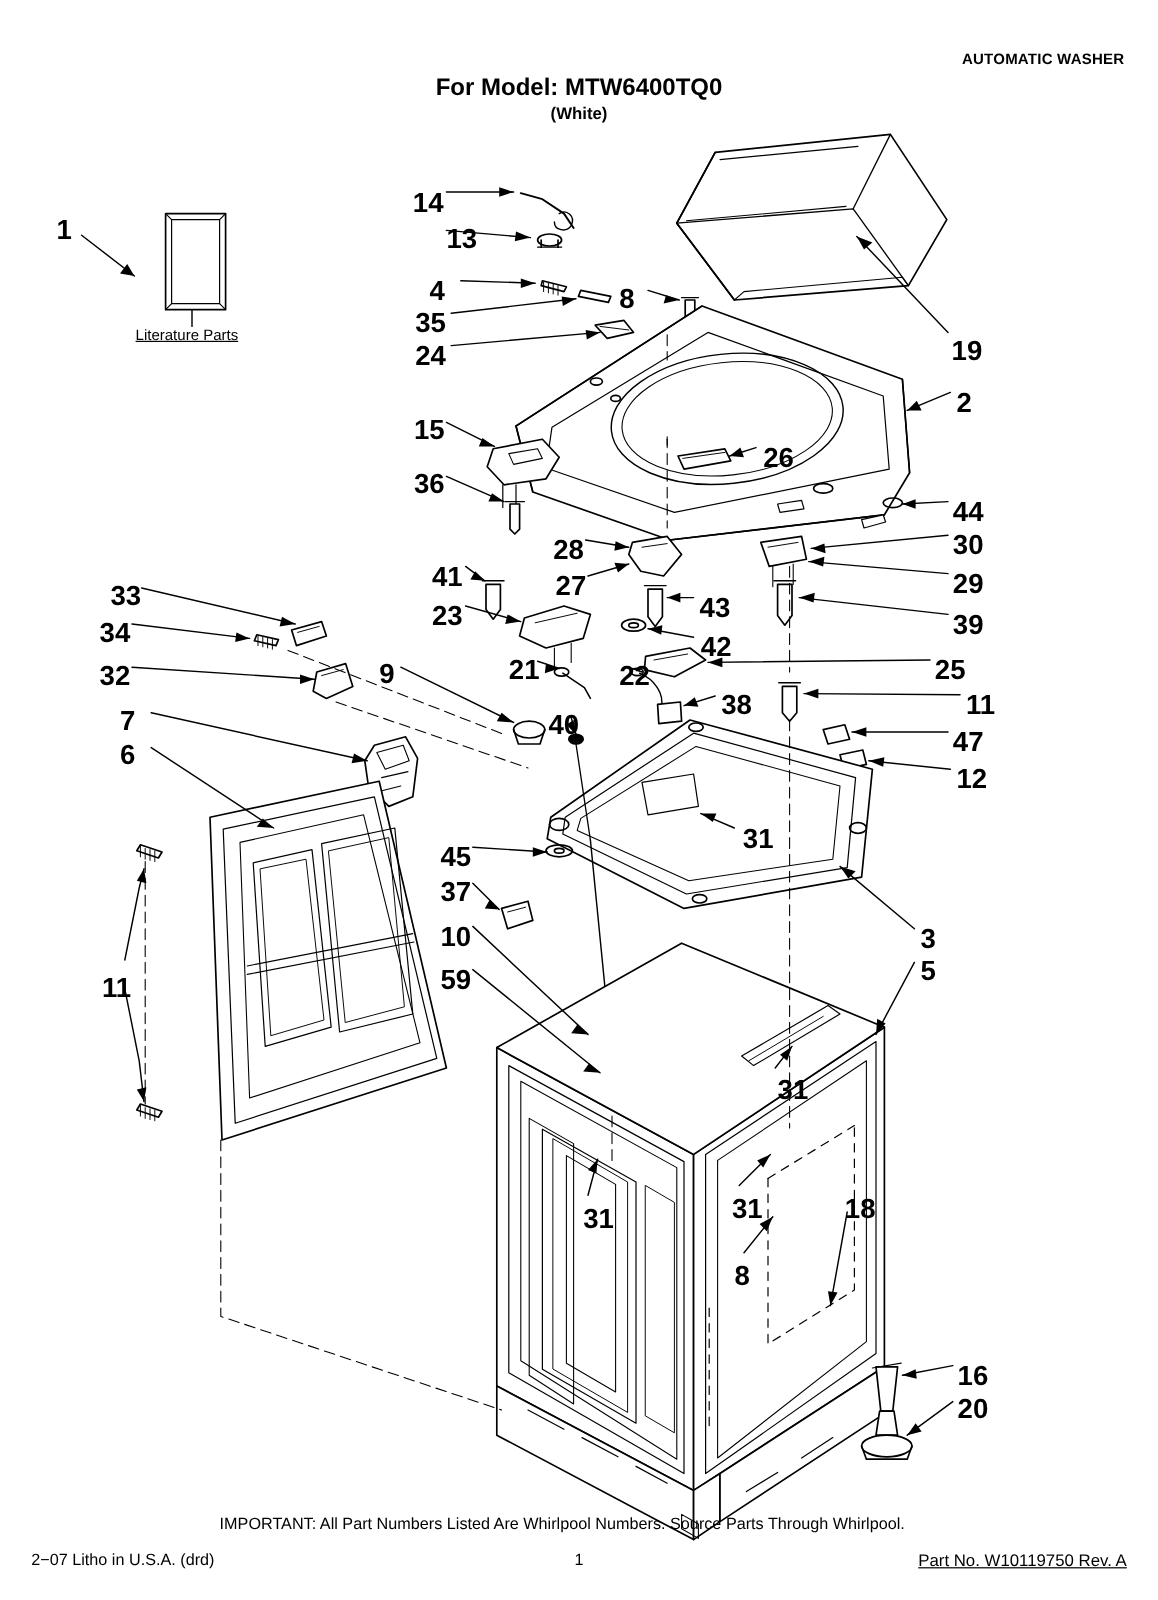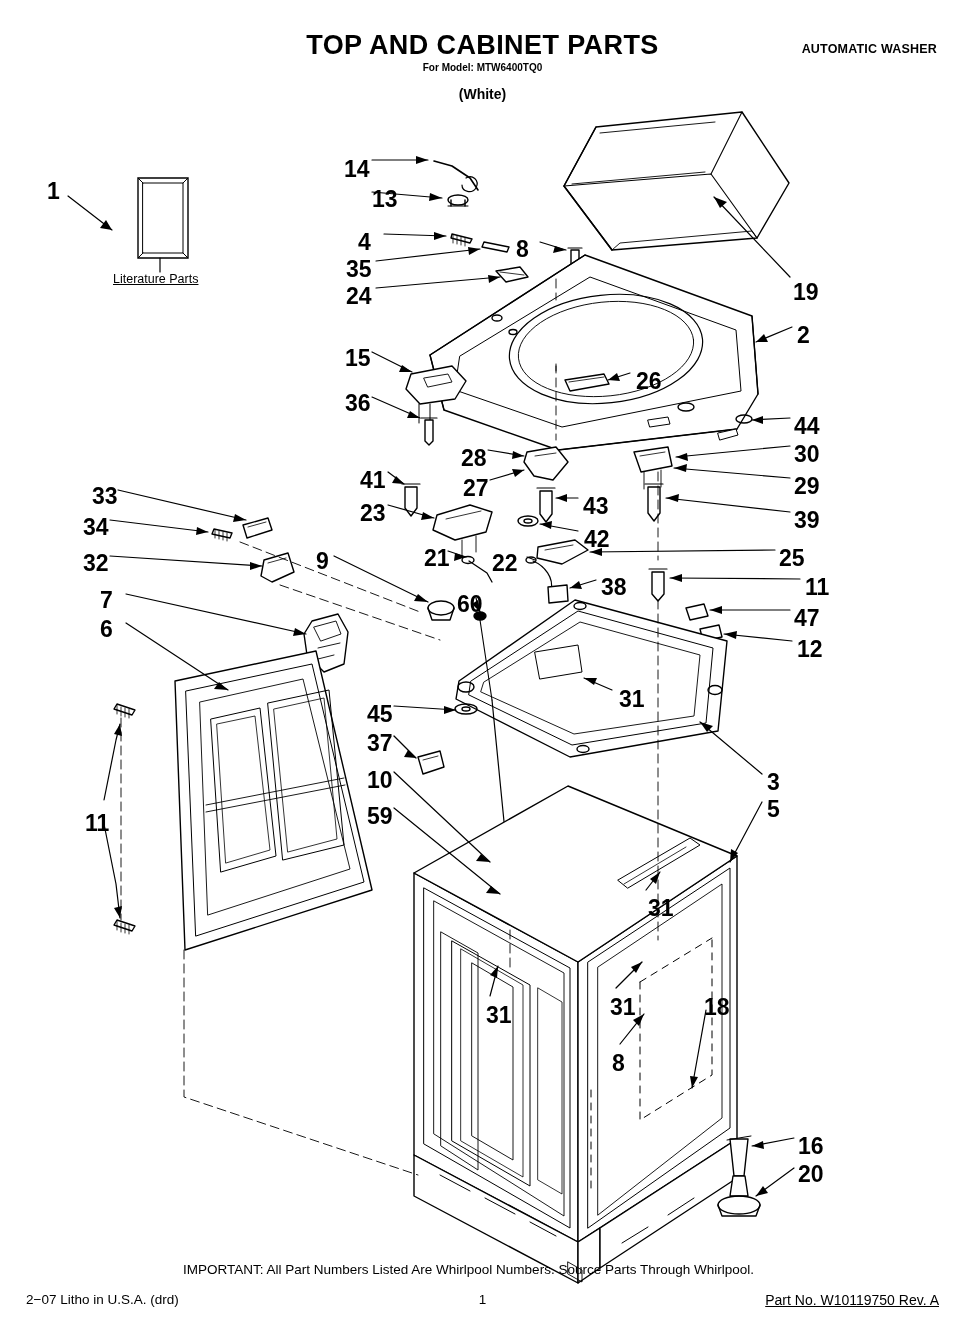--- a/index.html
+++ b/index.html
@@ -63,21 +63,21 @@
     font-size: 27px;
     font-weight: bold;
     letter-spacing: 0.4px;
   }
   .title-model {
     position: absolute;
     left: 0;
     top: 62px;
     width: 965px;
     text-align: center;
-    font-size: 10px;
+    font-size: 20px;
     font-weight: bold;
   }
   .title-color {
     position: absolute;
     left: 0;
     top: 86px;
     width: 965px;
     text-align: center;
     font-size: 14px;
     font-weight: bold;
@@ -147,21 +147,20 @@
     height: 1333px;
   }
   #artwork svg { display: block; }
 </style>
 </head>
 <body>
 
 <div id="page">
 
 
-  <div class="title-main">TOP AND CABINET PARTS</div>
   <div class="title-model">For Model: MTW6400TQ0</div>
   <div class="title-color">(White)</div>
   <div class="title-right">AUTOMATIC WASHER</div>
 
   <div id="artwork">
     <svg width="965" height="1333" viewBox="0 0 965 1333" aria-hidden="true">
       <g fill="none" stroke="#000" stroke-width="1.4" stroke-linejoin="round" stroke-linecap="round">
 
         <g>
           <path d="M138 178 L188 178 L188 258 L138 258 Z" fill="#fff"></path>
@@ -578,30 +577,30 @@
   <div class="callout" style="left:461px; top:447px;">28</div>
   <div class="callout" style="left:794px; top:475px;">29</div>
   <div class="callout" style="left:360px; top:469px;">41</div>
   <div class="callout" style="left:463px; top:477px;">27</div>
   <div class="callout" style="left:360px; top:502px;">23</div>
   <div class="callout" style="left:583px; top:495px;">43</div>
   <div class="callout" style="left:794px; top:509px;">39</div>
   <div class="callout" style="left:584px; top:528px;">42</div>
   <div class="callout" style="left:316px; top:550px;">9</div>
   <div class="callout" style="left:424px; top:547px;">21</div>
-  <div class="callout" style="left:492px; top:552px;">22</div>
+  <div class="callout" style="left:516px; top:552px;">22</div>
   <div class="callout" style="left:779px; top:547px;">25</div>
   <div class="callout" style="left:92px;  top:485px;">33</div>
   <div class="callout" style="left:83px;  top:516px;">34</div>
   <div class="callout" style="left:83px;  top:552px;">32</div>
   <div class="callout" style="left:601px; top:576px;">38</div>
   <div class="callout" style="left:805px; top:576px;">11</div>
   <div class="callout" style="left:100px; top:589px;">7</div>
   <div class="callout" style="left:100px; top:618px;">6</div>
-  <div class="callout" style="left:457px; top:593px;">60</div>
+  <div class="callout" style="left:457px; top:593px;">40</div>
   <div class="callout" style="left:794px; top:607px;">47</div>
   <div class="callout" style="left:797px; top:638px;">12</div>
   <div class="callout" style="left:619px; top:688px;">31</div>
   <div class="callout" style="left:367px; top:703px;">45</div>
   <div class="callout" style="left:367px; top:732px;">37</div>
   <div class="callout" style="left:367px; top:769px;">10</div>
   <div class="callout" style="left:367px; top:805px;">59</div>
   <div class="callout" style="left:767px; top:771px;">3</div>
   <div class="callout" style="left:767px; top:798px;">5</div>
   <div class="callout" style="left:85px;  top:812px;">11</div>

